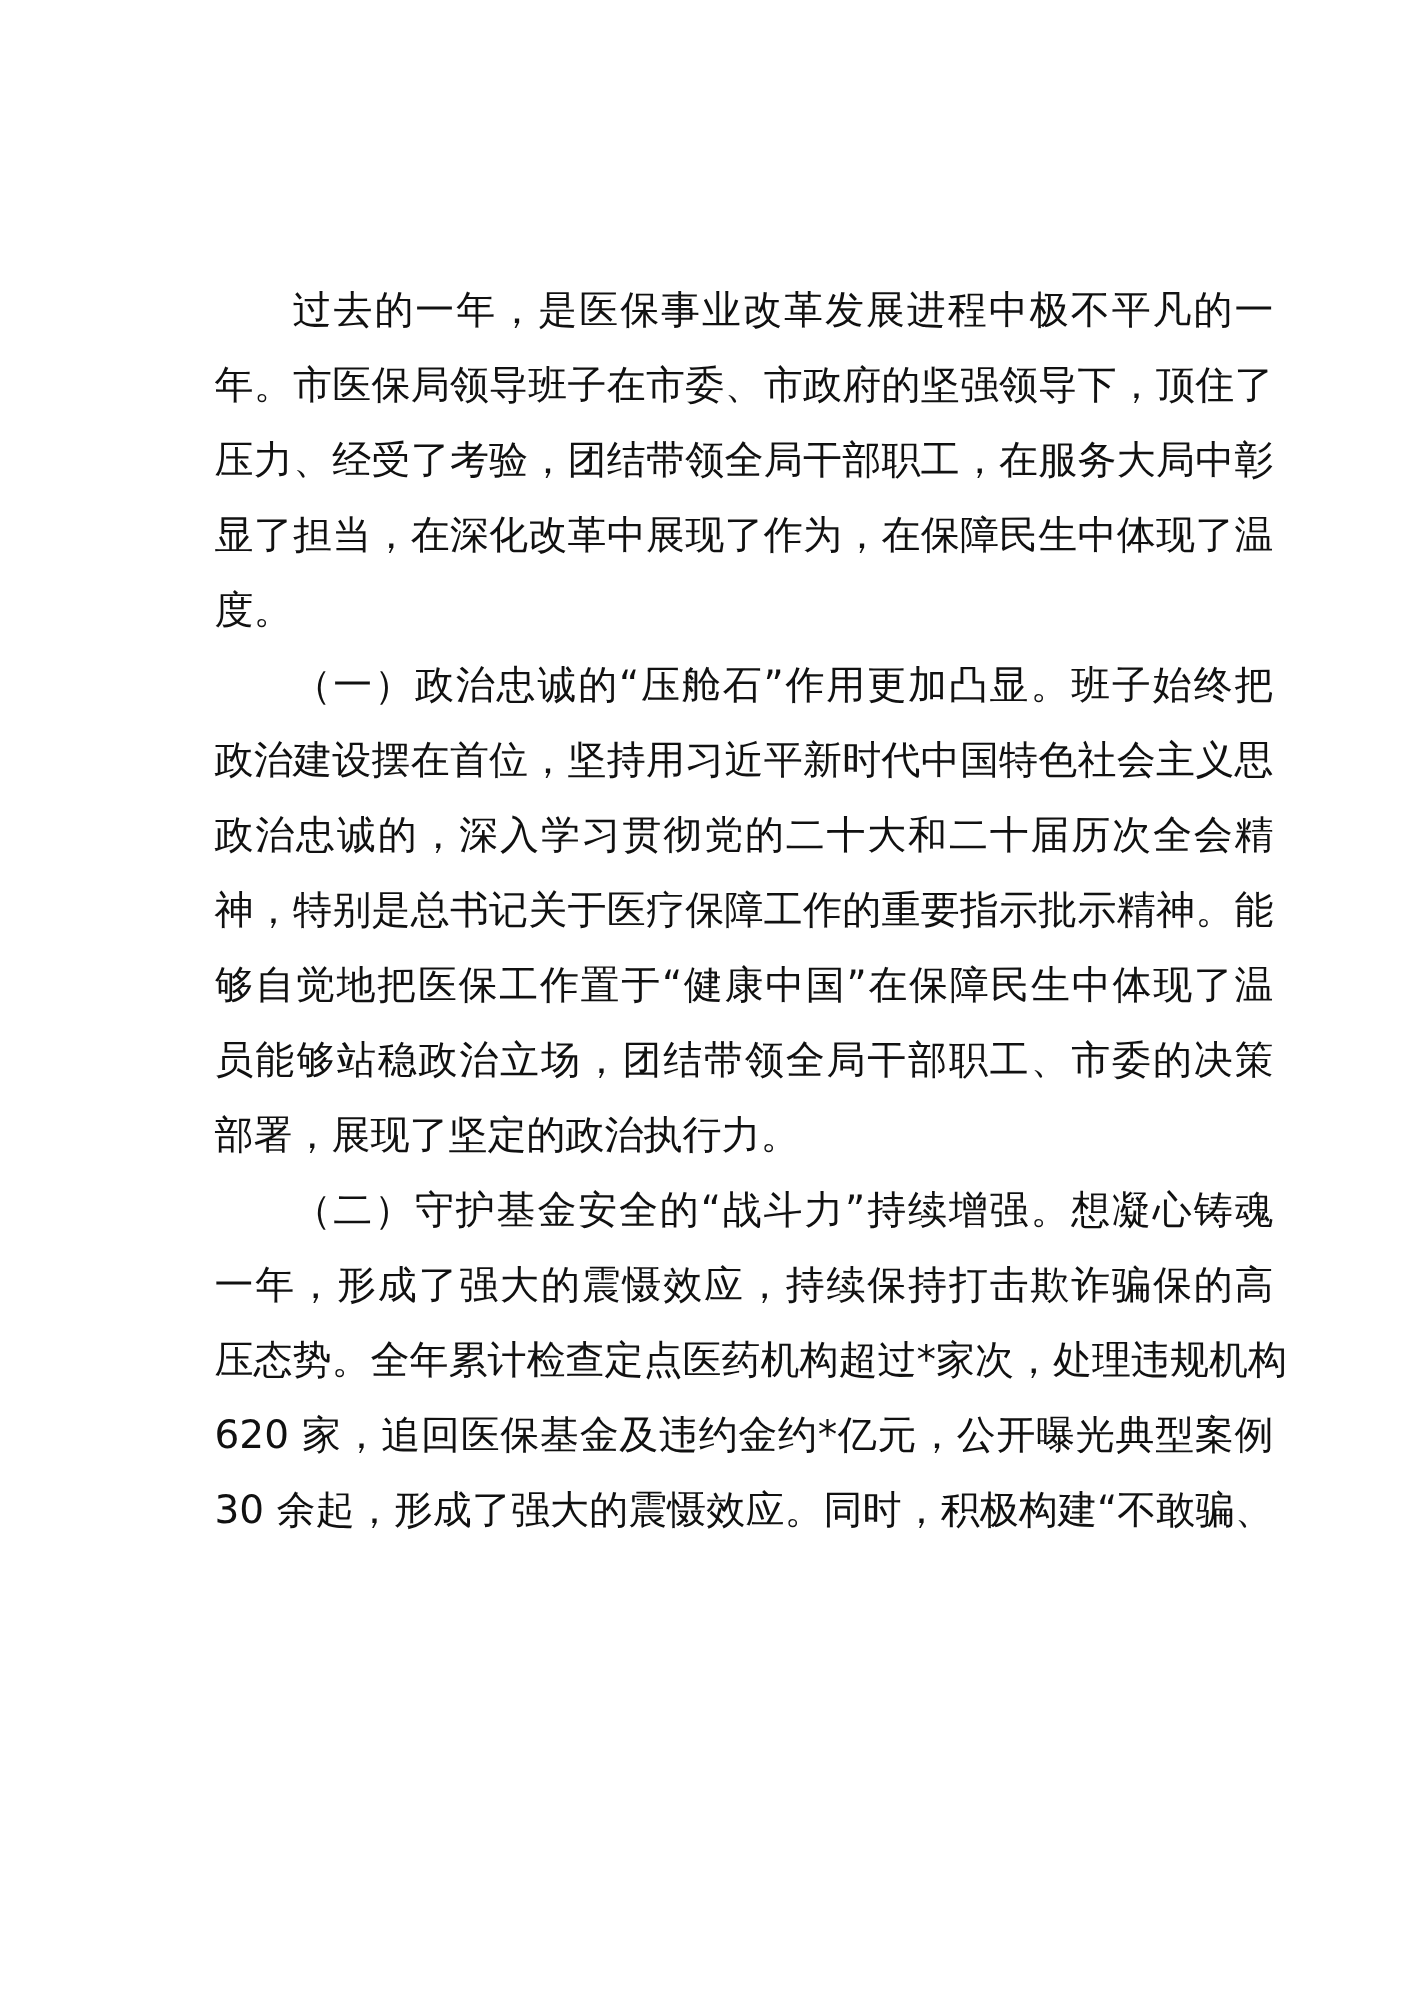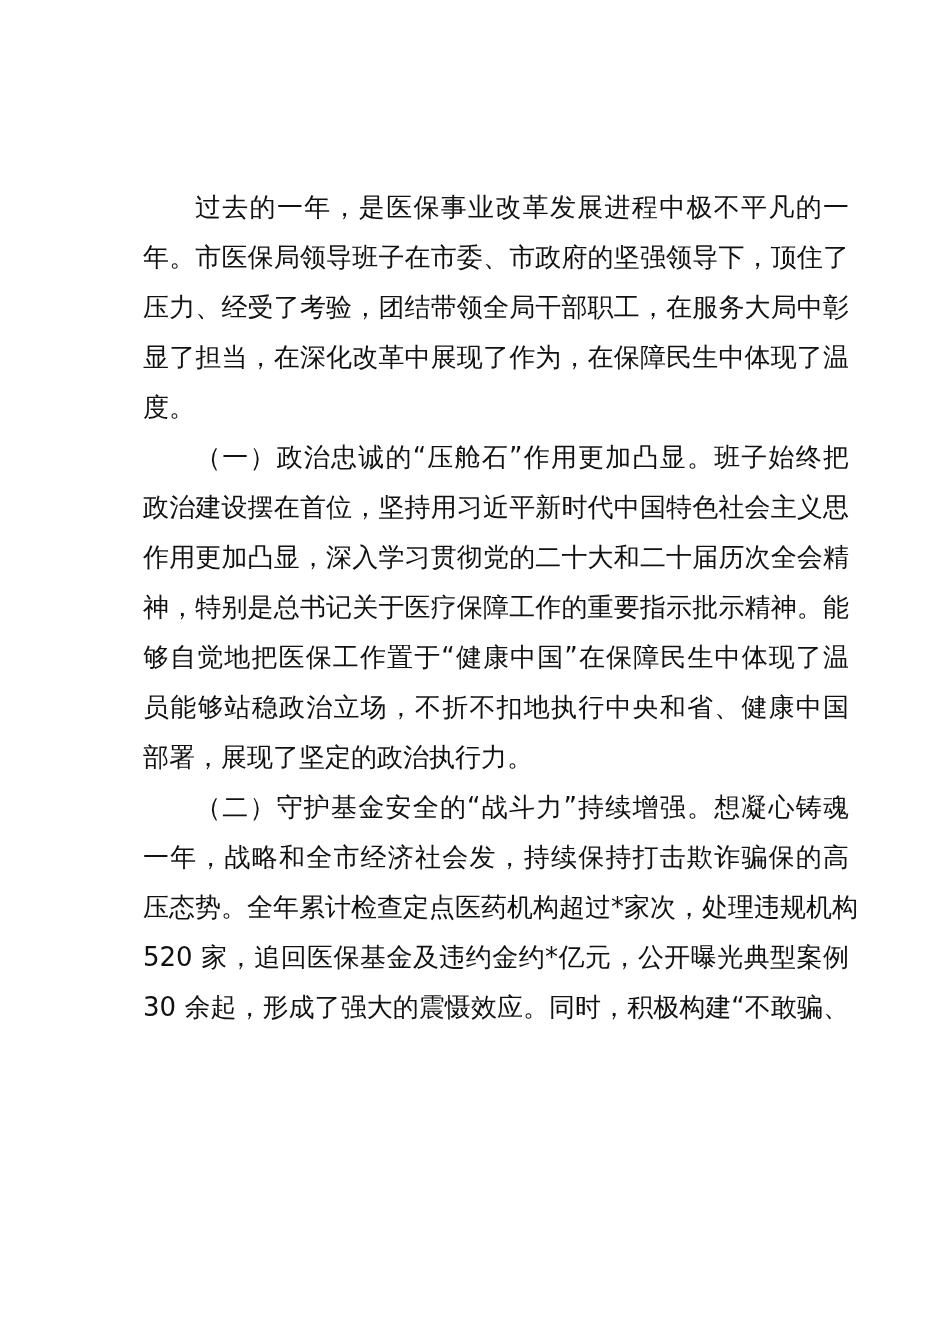--- a/index.html
+++ b/index.html
@@ -61,29 +61,29 @@
       <span class="line indent">过去的一年，是医保事业改革发展进程中极不平凡的一</span>
       <span class="line">年。市医保局领导班子在市委、市政府的坚强领导下，顶住了</span>
       <span class="line">压力、经受了考验，团结带领全局干部职工，在服务大局中彰</span>
       <span class="line">显了担当，在深化改革中展现了作为，在保障民生中体现了温</span>
       <span class="line last">度。</span>
     </div>
 
     <div class="para">
       <span class="line indent">（一）政治忠诚的“压舱石”作用更加凸显。班子始终把</span>
       <span class="line">政治建设摆在首位，坚持用习近平新时代中国特色社会主义思</span>
-      <span class="line">作用更加凸显，深入学习贯彻党的二十大和二十届历次全会精</span>
+      <span class="line">政治忠诚的，深入学习贯彻党的二十大和二十届历次全会精</span>
       <span class="line">神，特别是总书记关于医疗保障工作的重要指示批示精神。能</span>
       <span class="line">够自觉地把医保工作置于“健康中国”在保障民生中体现了温</span>
-      <span class="line">员能够站稳政治立场，不折不扣地执行中央和省、健康中国</span>
+      <span class="line">员能够站稳政治立场，团结带领全局干部职工、市委的决策</span>
       <span class="line last">部署，展现了坚定的政治执行力。</span>
     </div>
 
     <div class="para">
       <span class="line indent">（二）守护基金安全的“战斗力”持续增强。想凝心铸魂</span>
-      <span class="line">一年，战略和全市经济社会发，持续保持打击欺诈骗保的高</span>
+      <span class="line">一年，形成了强大的震慑效应，持续保持打击欺诈骗保的高</span>
       <span class="line">压态势。全年累计检查定点医药机构超过*家次，处理违规机构</span>
-      <span class="line">520 家，追回医保基金及违约金约*亿元，公开曝光典型案例</span>
+      <span class="line">620 家，追回医保基金及违约金约*亿元，公开曝光典型案例</span>
       <span class="line">30 余起，形成了强大的震慑效应。同时，积极构建“不敢骗、</span>
     </div>
 
   </div>
 </div>
 
 </body></html>

